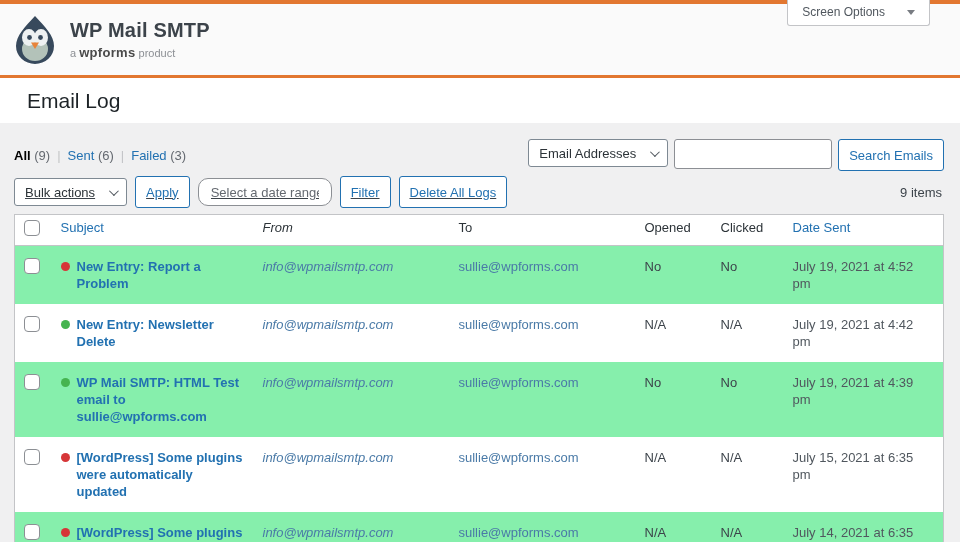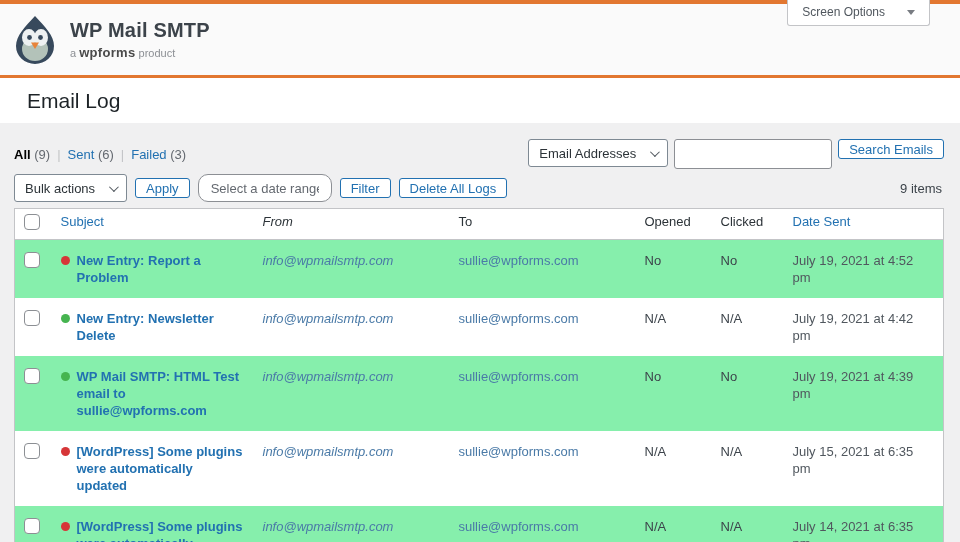--- a/index.html
+++ b/index.html
@@ -49,36 +49,36 @@
   .row-a { margin-top: 16px; display: flex; justify-content: space-between; align-items: center; }
   .views { color: #646970; }
   .view-item { color: #2271b1; cursor: pointer; }
   .view-item.current { color: #000; font-weight: 700; cursor: default; }
   .view-count { color: #646970; font-weight: 400; }
   .view-sep { color: #c3c4c7; margin: 0 7px; }
 
   .search-group { display: flex; align-items: flex-start; gap: 6px; }
 
   .row-b { margin-top: 5px; display: flex; justify-content: space-between; align-items: center; }
-  .actions-group { display: flex; align-items: center; gap: 8px; }
+  .actions-group { display: flex; align-items: center; gap: 8px; text-decoration: underline; }
   .items-count { color: #3c434a; font-size: 13px; padding-right: 2px; }
 
   
   .wp-select {
     height: 28px; background: #fff; border: 1px solid #7e8993; border-radius: 3px;
     display: inline-flex; align-items: center; gap: 14px; padding: 0 10px;
     color: #2c3338; cursor: pointer; font-size: 13px;
   }
   .chev {
     width: 7px; height: 7px; display: inline-block;
     border-right: 1.5px solid #50575e; border-bottom: 1.5px solid #50575e;
     transform: rotate(45deg) translateY(-2px);
   }
   .btn-secondary {
-    height: 20px; padding: 0 10px; background: #fff;
+    height: 32px; padding: 0 10px; background: #fff;
     border: 1px solid #2271b1; border-radius: 3px;
     color: #2271b1; font-size: 13px; cursor: pointer;
     font-family: "Liberation Sans", sans-serif;
   }
   .date-input {
     height: 28px; width: 134px; border: 1px solid #8c8f94; border-radius: 10px;
     padding: 0 12px; font-size: 13px; color: #2c3338; background: #fff;
     font-family: "Liberation Sans", sans-serif; outline: none;
   }
   .date-input::placeholder { color: #646970; }

